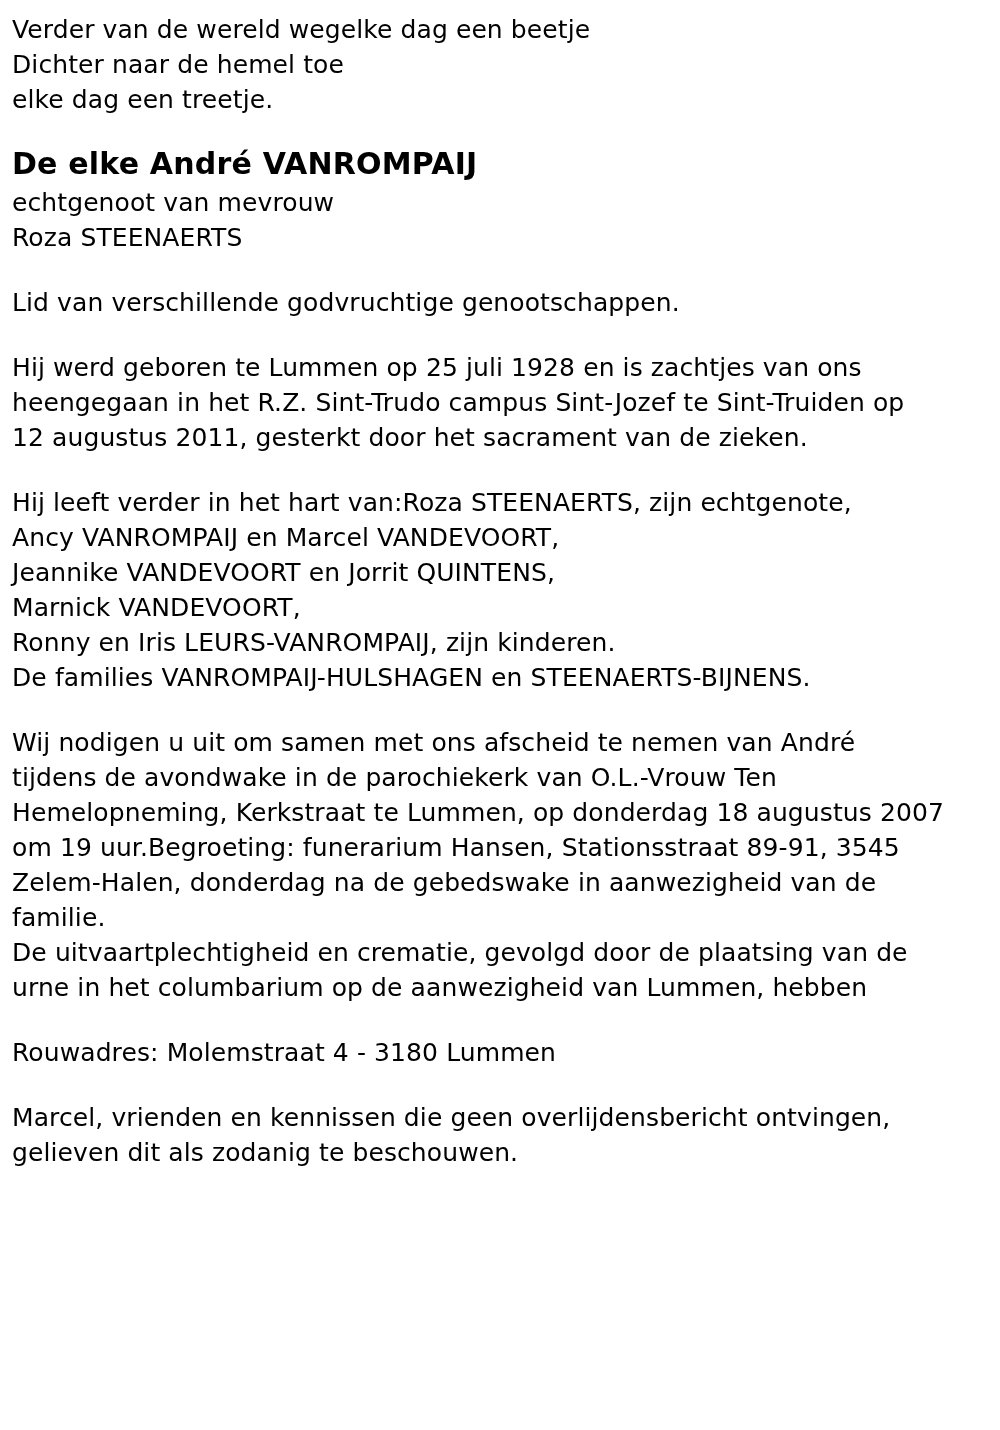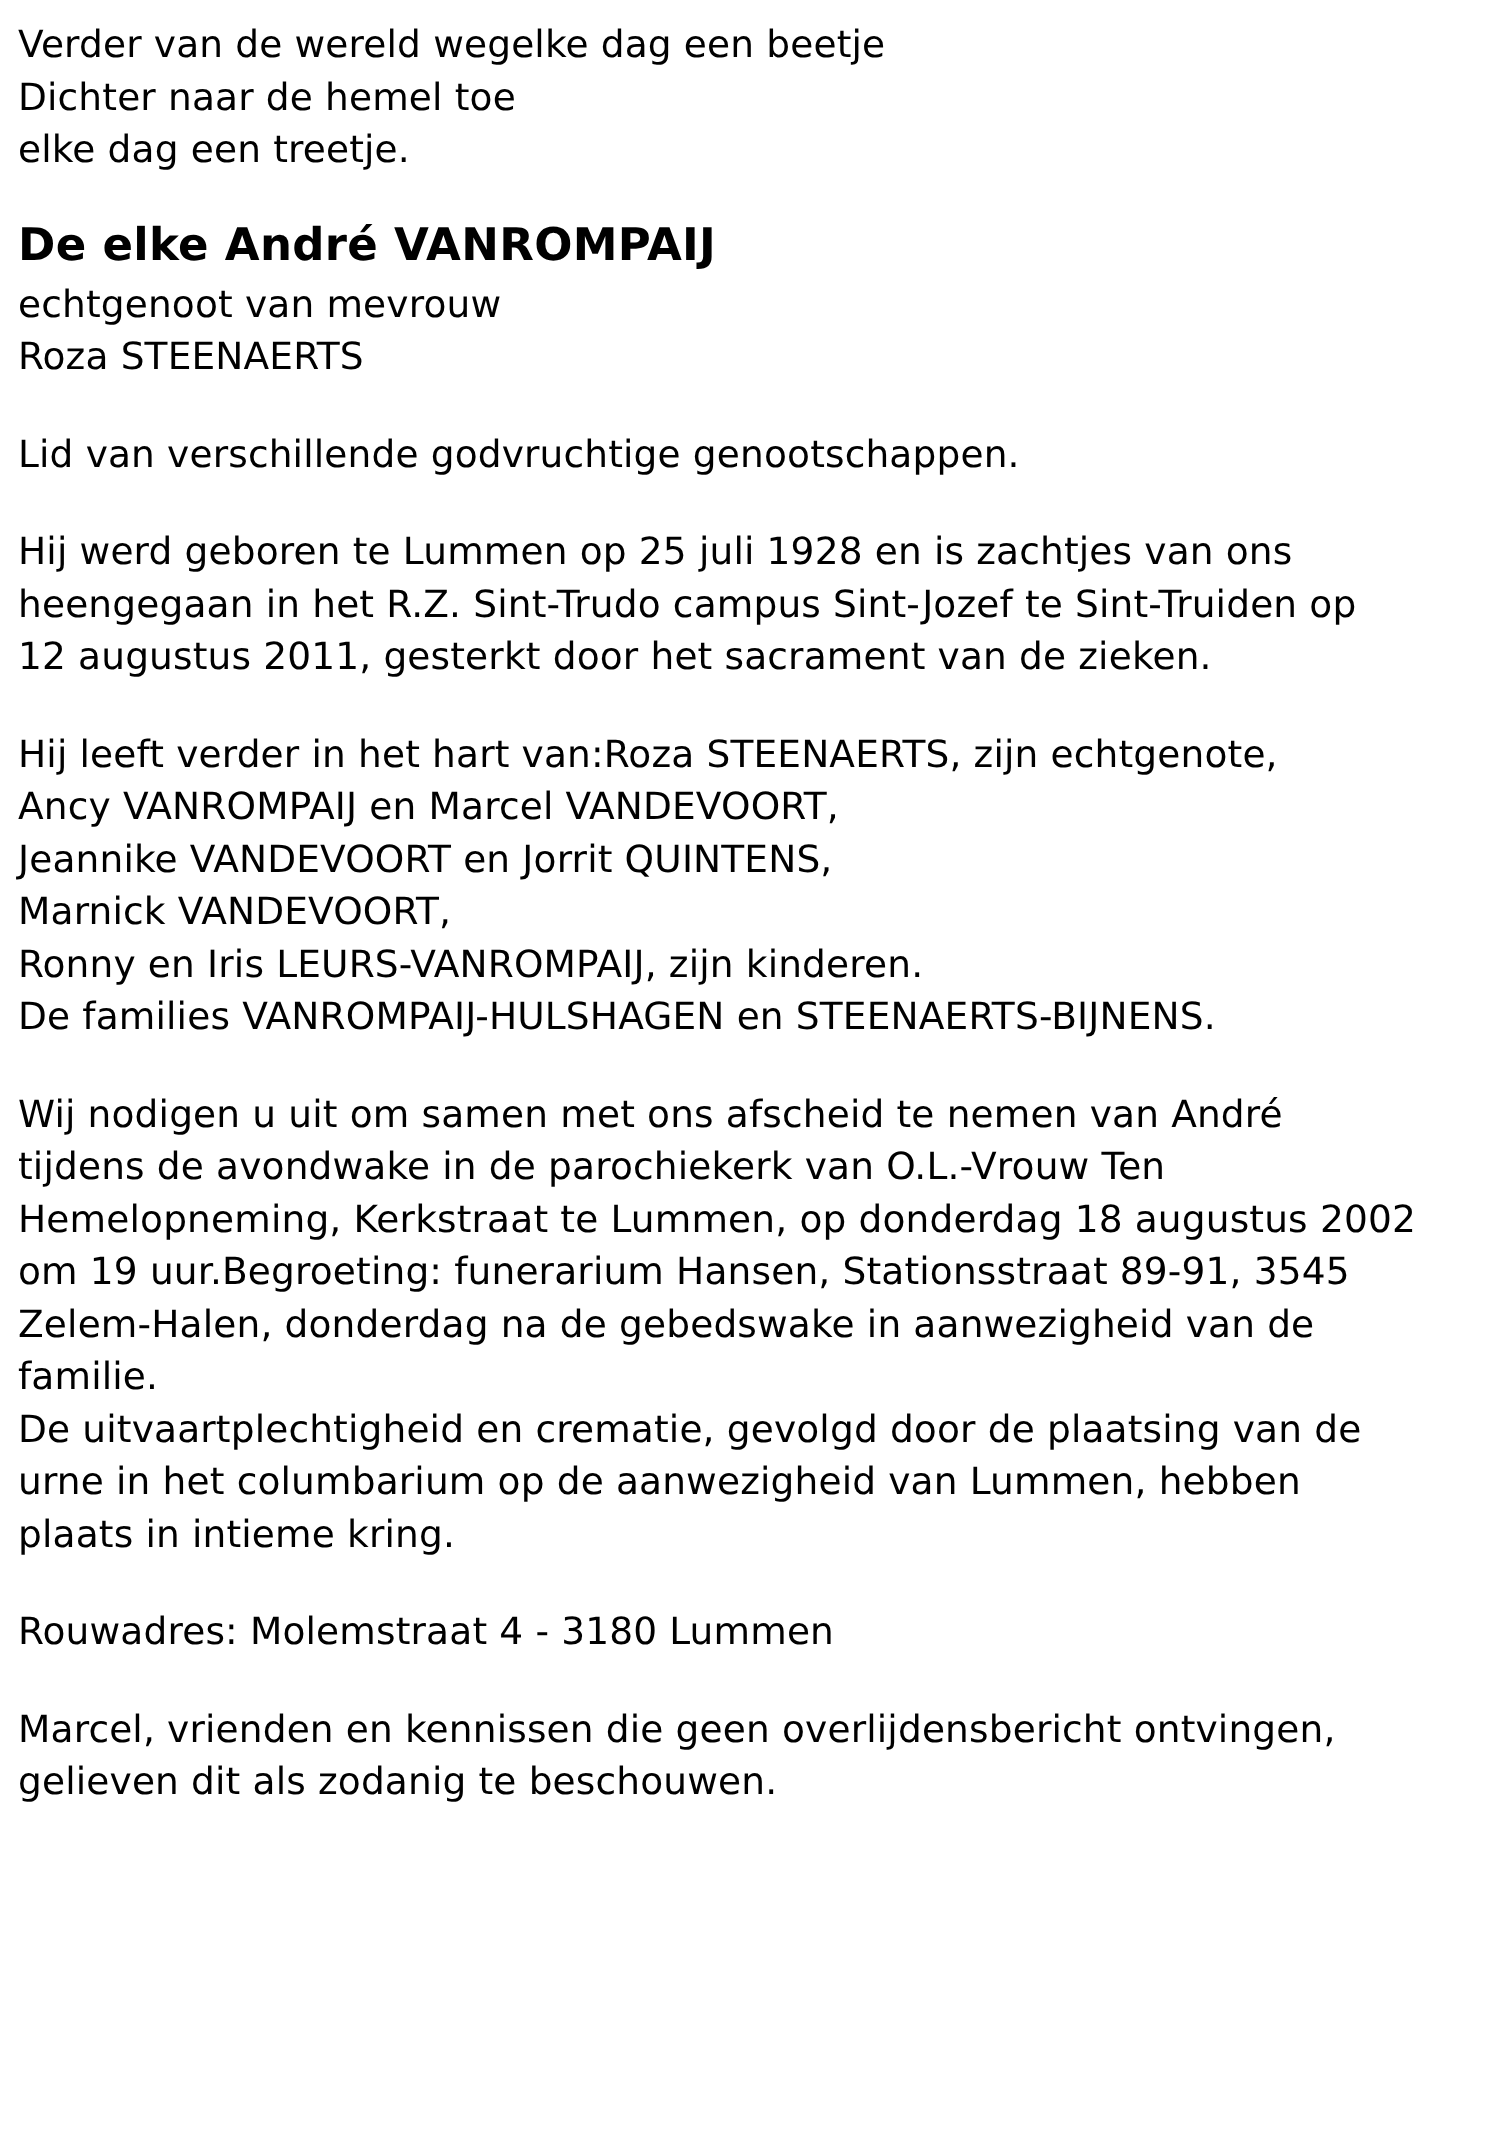--- a/index.html
+++ b/index.html
@@ -79,27 +79,26 @@
     <div class="line">Marnick VANDEVOORT,</div>
     <div class="line">Ronny en Iris LEURS-VANROMPAIJ, zijn kinderen.</div>
     <div class="line">De families VANROMPAIJ-HULSHAGEN en STEENAERTS-BIJNENS.</div>
   </div>
 
   <div class="gap-lg"></div>
 
   <div class="block">
     <div class="line">Wij nodigen u uit om samen met ons afscheid te nemen van André</div>
     <div class="line">tijdens de avondwake in de parochiekerk van O.L.-Vrouw Ten</div>
-    <div class="line">Hemelopneming, Kerkstraat te Lummen, op donderdag 18 augustus 2002</div>
+    <div class="line">Hemelopneming, Kerkstraat te Lummen, op donderdag 18 augustus 2007</div>
     <div class="line">om 19 uur.Begroeting: funerarium Hansen, Stationsstraat 89-91, 3545</div>
     <div class="line">Zelem-Halen, donderdag na de gebedswake in aanwezigheid van de</div>
     <div class="line">familie.</div>
     <div class="line">De uitvaartplechtigheid en crematie, gevolgd door de plaatsing van de</div>
     <div class="line">urne in het columbarium op de aanwezigheid van Lummen, hebben</div>
-    <div class="line">plaats in intieme kring.</div>
   </div>
 
   <div class="gap-lg"></div>
 
   <div class="block">
     <div class="line">Rouwadres: Molemstraat 4 - 3180 Lummen</div>
   </div>
 
   <div class="gap-lg"></div>
 

